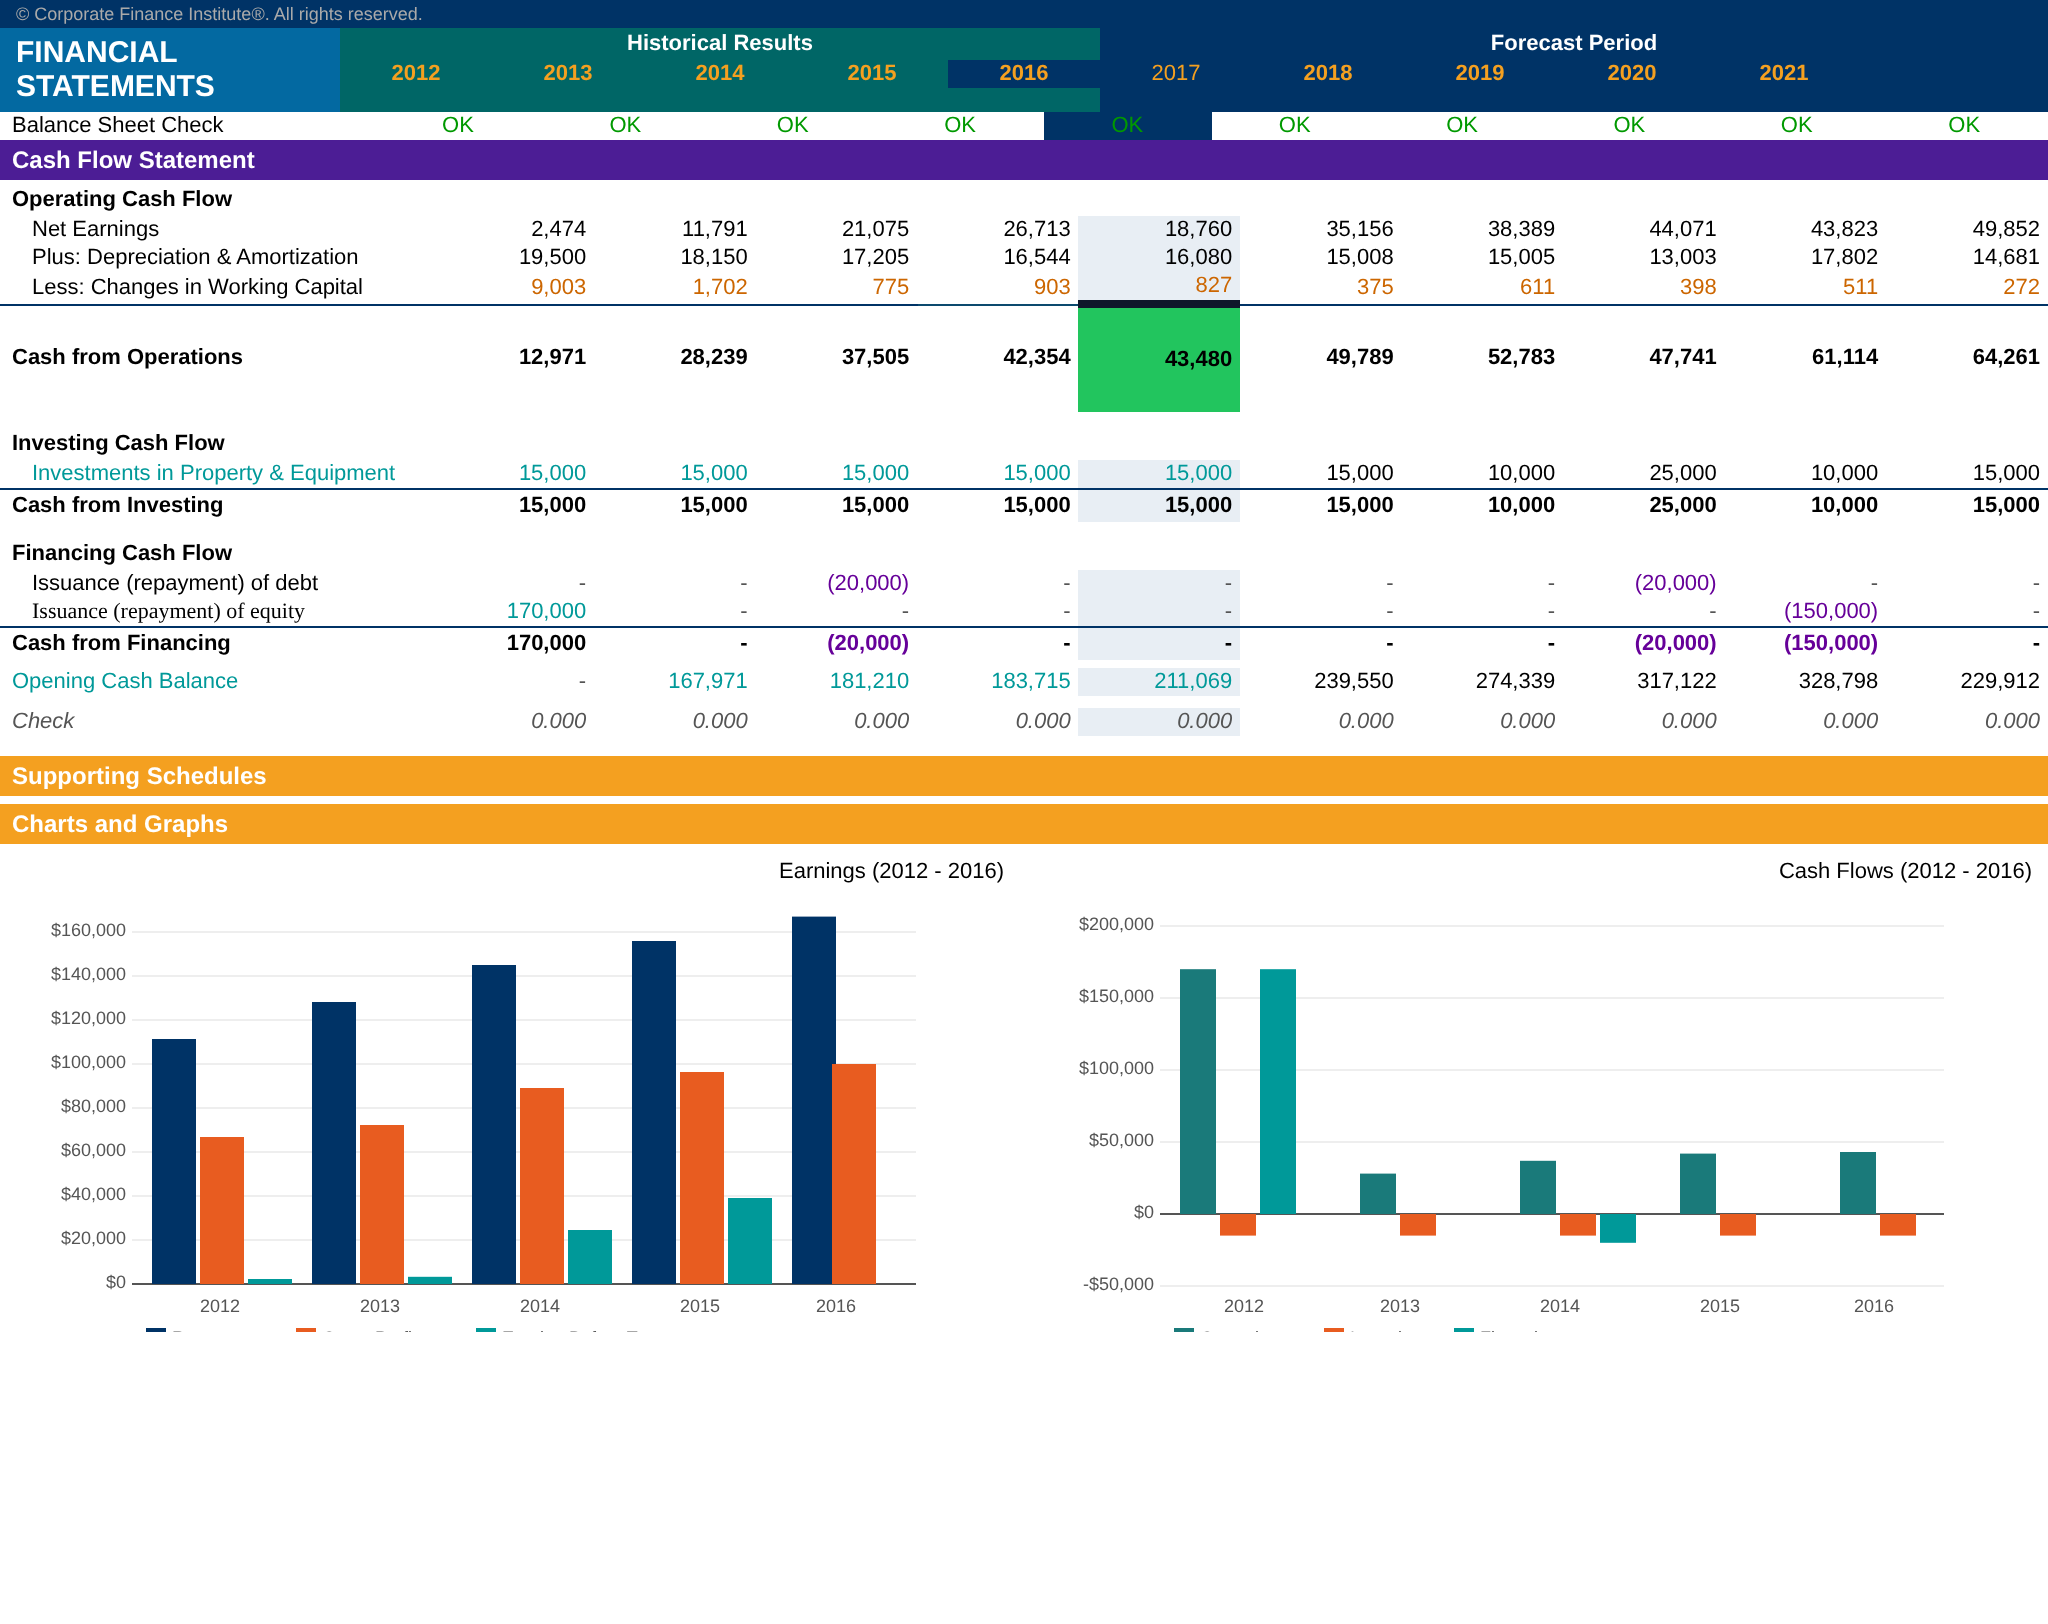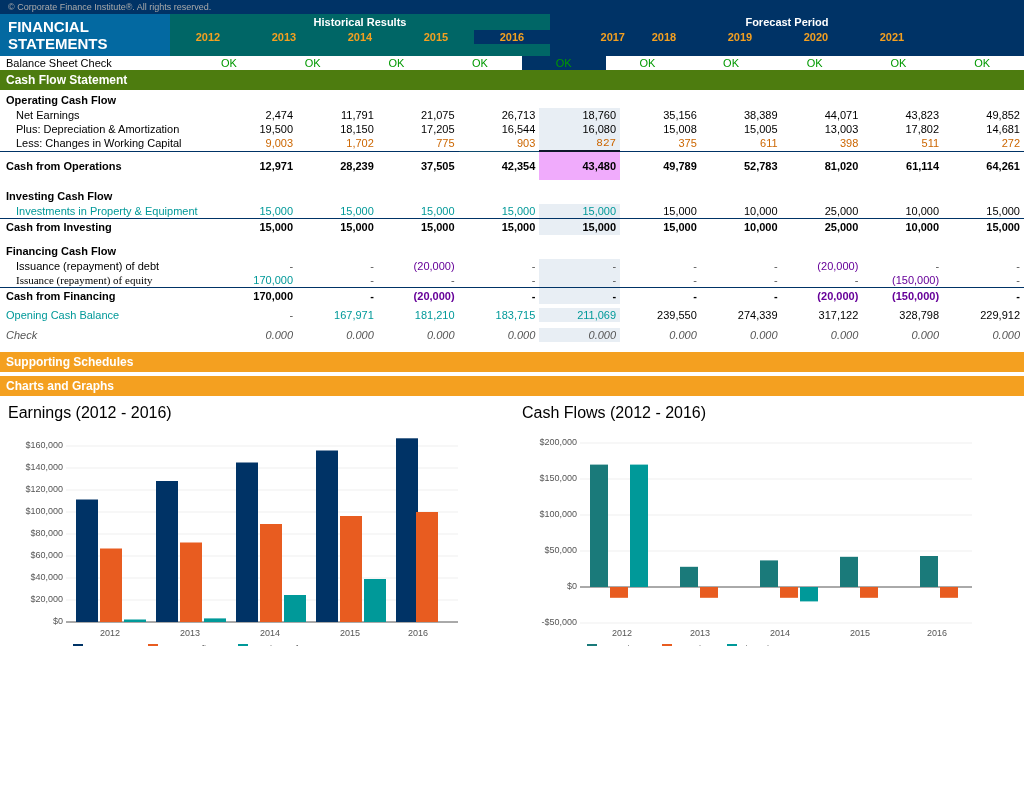--- a/index.html
+++ b/index.html
@@ -5,21 +5,21 @@
     * { margin: 0; padding: 0; box-sizing: border-box; }
     body { font-family: Arial, sans-serif; font-size: 11px; background: #fff; width: 1024px; overflow-x: hidden; }
     
     table {
       width: 100%;
       border-collapse: collapse;
       font-size: 11px;
     }
     
     .section-header {
-      background: #4d7c0f;
+      background: #4c1d95;
       color: #fff;
       font-weight: bold;
       padding: 3px 6px;
       font-size: 12px;
     }
     
     .subsection-label {
       font-weight: bold;
       padding: 4px 6px 2px 6px;
       font-size: 11px;
@@ -30,21 +30,21 @@
       white-space: nowrap;
     }
     
     .col-label { width: 170px; }
     .col-year { width: 76px; text-align: right; }
     
     .ok-cell { color: #009900; text-align: center; }
     
     .chart-section { padding: 8px; display: flex; gap: 20px; }
     .chart-box { flex: 1; }
-    .chart-title { text-align: left; font-size: 16px; font-weight: normal; margin-bottom: 4px; }
+    .chart-title { text-align: right; font-size: 11px; font-weight: normal; margin-bottom: 4px; }
     
     svg text { font-family: Arial, sans-serif; }
     
     .supporting-header {
       background: #F4A020;
       color: #fff;
       font-weight: bold;
       padding: 3px 6px;
       font-size: 12px;
       margin-top: 4px;
@@ -78,21 +78,21 @@
         <div style="width:76px;text-align:center;color:#F4A020;font-weight:bold;font-size:11px;padding:1px;">2013</div>
         <div style="width:76px;text-align:center;color:#F4A020;font-weight:bold;font-size:11px;padding:1px;">2014</div>
         <div style="width:76px;text-align:center;color:#F4A020;font-weight:bold;font-size:11px;padding:1px;">2015</div>
         <div style="width:76px;text-align:center;color:#F4A020;font-weight:bold;font-size:11px;padding:1px;background:#003366;">2016</div>
       </div>
     </div>
 
     <div style="display:flex;flex-direction:column;background:#003366;flex:1;">
       <div style="color:#fff;text-align:center;font-weight:bold;font-size:11px;padding:2px;">Forecast Period</div>
       <div style="display:flex;">
-        <div style="width:76px;text-align:right;color:#F4A020;font-weight:bold;font-size:11px;padding:1px;">2017</div>
+        <div style="width:76px;text-align:center;color:#F4A020;font-weight:normal;font-size:11px;padding:1px;">2017</div>
         <div style="width:76px;text-align:center;color:#F4A020;font-weight:bold;font-size:11px;padding:1px;">2018</div>
         <div style="width:76px;text-align:center;color:#F4A020;font-weight:bold;font-size:11px;padding:1px;">2019</div>
         <div style="width:76px;text-align:center;color:#F4A020;font-weight:bold;font-size:11px;padding:1px;">2020</div>
         <div style="width:76px;text-align:center;color:#F4A020;font-weight:bold;font-size:11px;padding:1px;">2021</div>
       </div>
     </div>
   </div>
 </div>
 
 <table>
@@ -162,38 +162,38 @@
       <td class="right" style="padding:1px 4px;">17,802</td>
       <td class="right" style="padding:1px 4px;">14,681</td>
     </tr>
 
     <tr class="data-row">
       <td style="padding:1px 6px 1px 16px;">Less: Changes in Working Capital</td>
       <td class="right" style="padding:1px 4px;color:#CC6600;">9,003</td>
       <td class="right" style="padding:1px 4px;color:#CC6600;">1,702</td>
       <td class="right" style="padding:1px 4px;color:#CC6600;">775</td>
       <td class="right" style="padding:1px 4px;color:#CC6600;">903</td>
-      <td class="right" style="padding:1px 4px;background:#e8eef4;color:#CC6600;font-family:Liberation Mono, monospace;">827</td>
+      <td class="right" style="padding:1px 4px;background:#e8eef4;color:#CC6600;">827</td>
       <td class="right" style="padding:1px 4px;color:#CC6600;">375</td>
       <td class="right" style="padding:1px 4px;color:#CC6600;">611</td>
       <td class="right" style="padding:1px 4px;color:#CC6600;">398</td>
       <td class="right" style="padding:1px 4px;color:#CC6600;">511</td>
       <td class="right" style="padding:1px 4px;color:#CC6600;">272</td>
     </tr>
 
     <tr>
       <td style="padding:2px 6px 2px 6px;font-weight:bold;border-top:1px solid #003366;">Cash from Operations</td>
       <td class="right" style="padding:2px 4px;font-weight:bold;border-top:1px solid #003366;">12,971</td>
       <td class="right" style="padding:2px 4px;font-weight:bold;border-top:1px solid #003366;">28,239</td>
       <td class="right" style="padding:2px 4px;font-weight:bold;border-top:1px solid #003366;">37,505</td>
       <td class="right" style="padding:2px 4px;font-weight:bold;border-top:1px solid #0c4a6e;">42,354</td>
-      <td class="right" style="padding:8px 4px;font-weight:bold;border-top:2px solid #0f172a;background:#f0abfc;">43,480</td>
+      <td class="right" style="padding:20px 4px;font-weight:bold;border-top:4px solid #0f172a;background:#22c55e;">43,480</td>
       <td class="right" style="padding:2px 4px;font-weight:bold;border-top:1px solid #003366;">49,789</td>
       <td class="right" style="padding:2px 4px;font-weight:bold;border-top:1px solid #003366;">52,783</td>
-      <td class="right" style="padding:2px 4px;font-weight:bold;border-top:1px solid #003366;">81,020</td>
+      <td class="right" style="padding:2px 4px;font-weight:bold;border-top:1px solid #003366;">47,741</td>
       <td class="right" style="padding:2px 4px;font-weight:bold;border-top:1px solid #003366;">61,114</td>
       <td class="right" style="padding:2px 4px;font-weight:bold;border-top:1px solid #003366;">64,261</td>
     </tr>
 
     <tr>
         <td colspan="11" style="height:6px;"></td>
       </tr>
 
     <tr>
       <td colspan="11" class="subsection-label">Investing Cash Flow</td>

